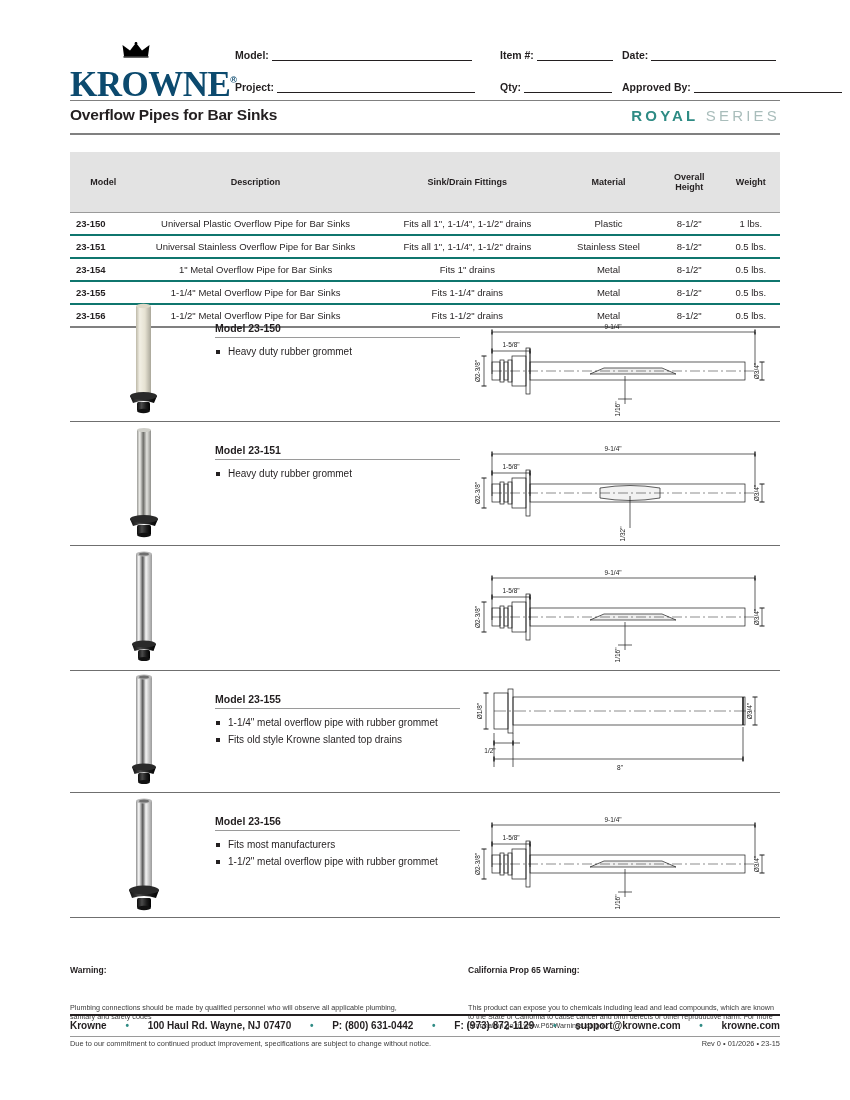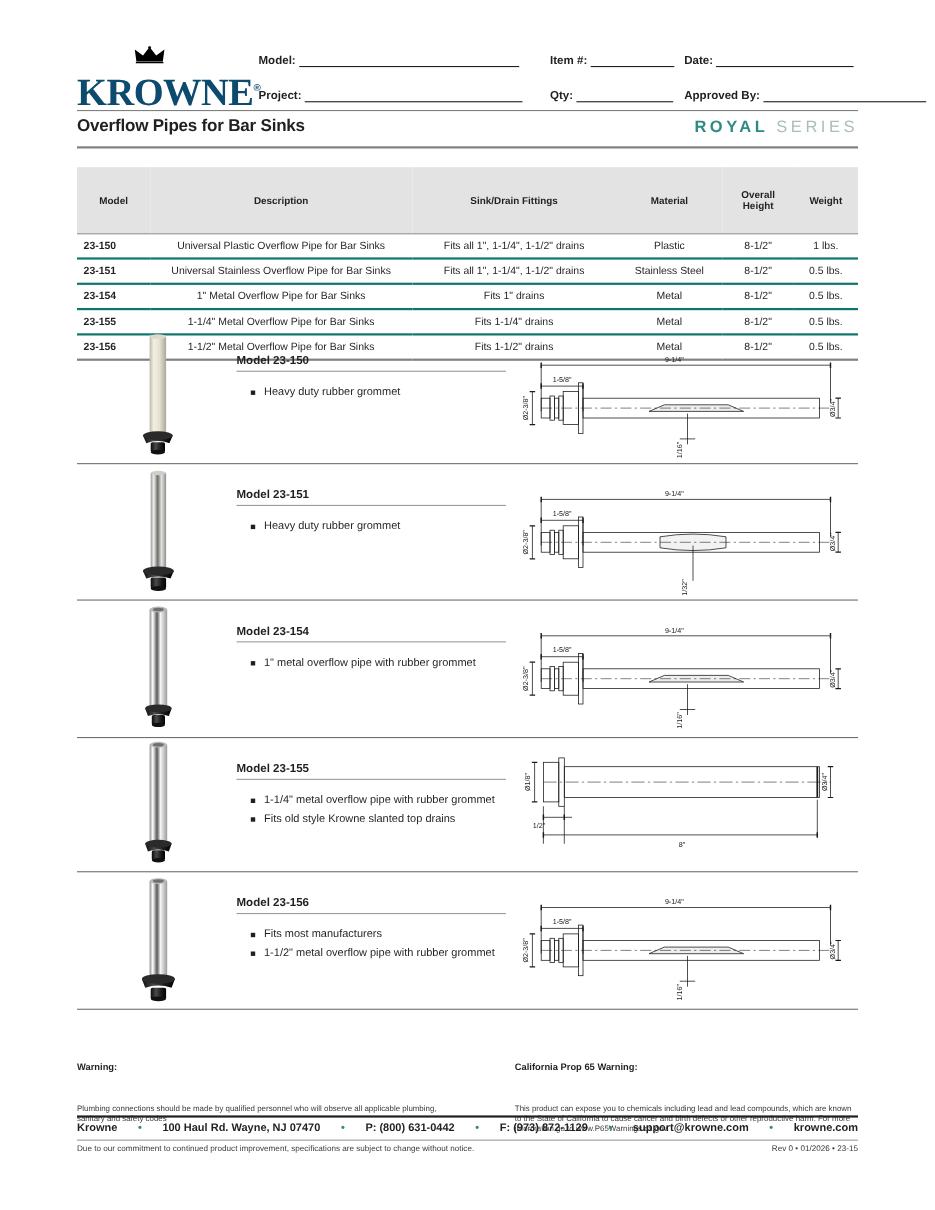--- a/index.html
+++ b/index.html
@@ -53,21 +53,21 @@
   .psec.s1{height:122px;}
   .psec.s2{height:124px;}
   .psec.s3{height:125px;}
   .psec.s4{height:122px;}
   .psec.s5{height:125px;border-bottom:1.5px solid #6f6f6f;}
 
   .photo{position:absolute;left:30px;top:0;width:90px;height:100%;}
   .copy{position:absolute;left:145px;top:22px;width:250px;}
   .mtitle{font-size:10.5px;font-weight:700;padding-bottom:3px;}
   .mrule{width:245px;height:1px;background:#9a9a9a;margin-bottom:7px;}
-  .blist{list-style:none;margin:12px;padding:0;}
+  .blist{list-style:none;margin:0;padding:0;}
   .blist li{position:relative;font-size:10px;line-height:13.5px;padding-left:13px;margin-bottom:3px;}
   .blist li:before{content:"";position:absolute;left:1px;top:5px;width:4px;height:4px;background:#231f20;}
 
   .draw{position:absolute;left:400px;top:4px;width:300px;height:115px;}
   .draw svg{display:block;}
 
   
   .foot{position:absolute;left:70px;top:965px;width:710px;}
   .fcol{position:absolute;top:0;}
   .fcol.left{left:0;width:330px;}
@@ -341,27 +341,20 @@
           </defs>
           <rect x="36" y="8" width="16" height="88" fill="url(#chromeG)"></rect>
           <ellipse cx="44" cy="8" rx="8" ry="2.6" fill="#b8b8b8"></ellipse>
           <ellipse cx="44" cy="8" rx="5" ry="1.6" fill="#6f6f6f"></ellipse>
           <path d="M32 98 q12 -5 24 0 l-2.5 7 q-9.5 -3.5 -19 0 Z" fill="url(#rubG)"></path>
           <ellipse cx="44" cy="98" rx="12" ry="3.6" fill="#2a2a2a"></ellipse>
           <rect x="38" y="104" width="12" height="9" rx="1.5" fill="url(#rubG)"></rect>
           <ellipse cx="44" cy="113" rx="6" ry="2" fill="#111"></ellipse>
         </svg>
       </div>
-      <div class="copy">
-        <div class="mtitle">Model 23-154</div>
-        <div class="mrule"></div>
-        <ul class="blist">
-          <li>1" metal overflow pipe with rubber grommet</li>
-        </ul>
-      </div>
       <div class="draw">
         <svg viewBox="0 0 300 115" width="300" height="115">
           <g stroke="#1a1a1a" stroke-width="0.7" fill="none">
             <line x1="22" y1="28" x2="285" y2="28"></line>
             <path d="M22 25.5 l0 5 M285 25.5 l0 5" stroke-width="1.3"></path>
             <line x1="22" y1="28" x2="22" y2="70"></line>
             <line x1="285" y1="28" x2="285" y2="62"></line>
             <line x1="22" y1="47" x2="60" y2="47"></line>
             <path d="M22 44.5 l0 5 M60 44.5 l0 5" stroke-width="1.3"></path>
             <line x1="60" y1="47" x2="60" y2="70"></line>

